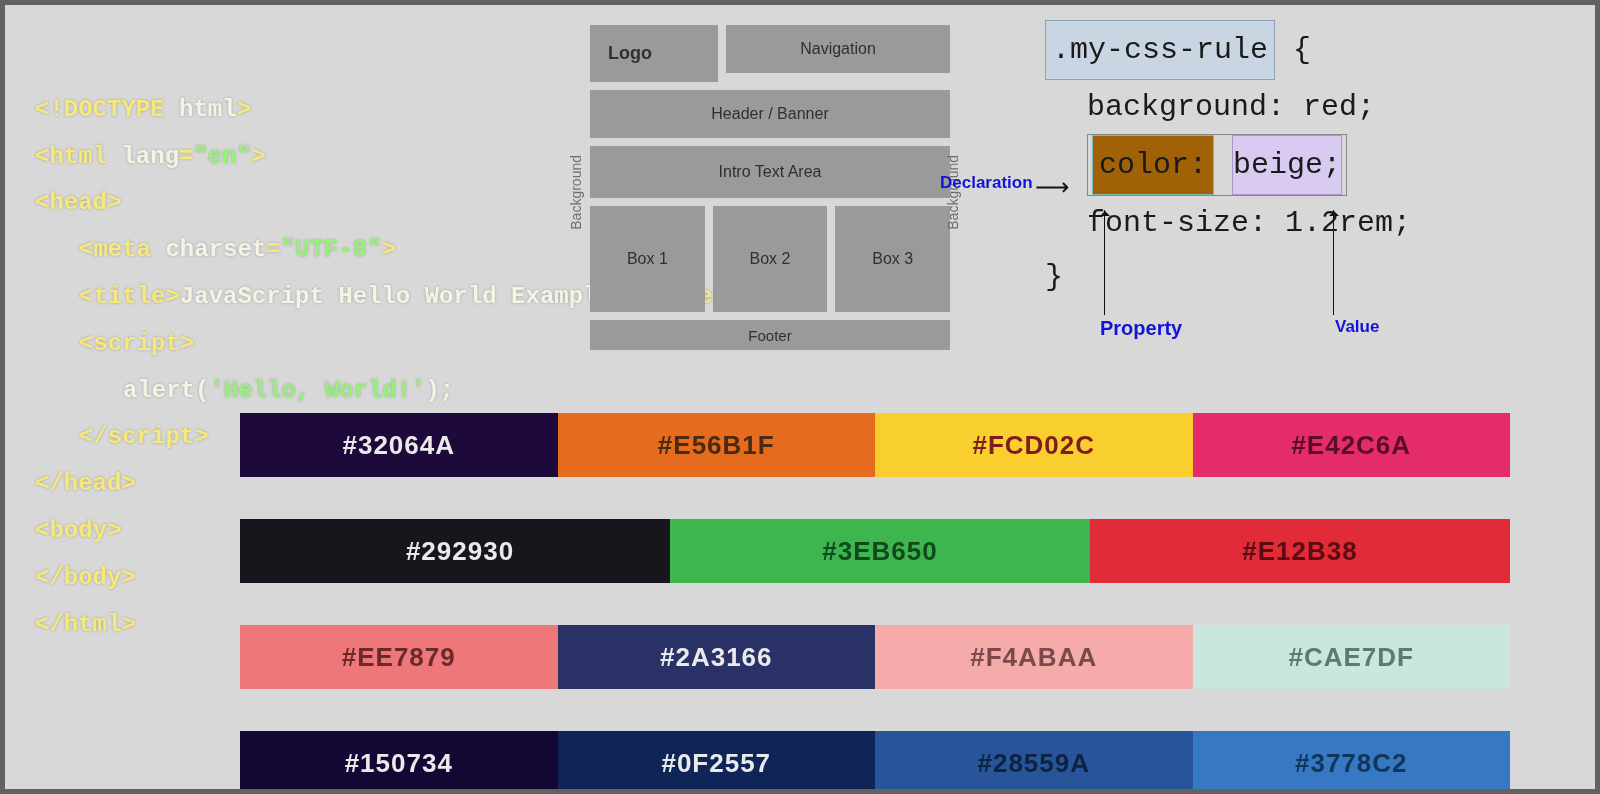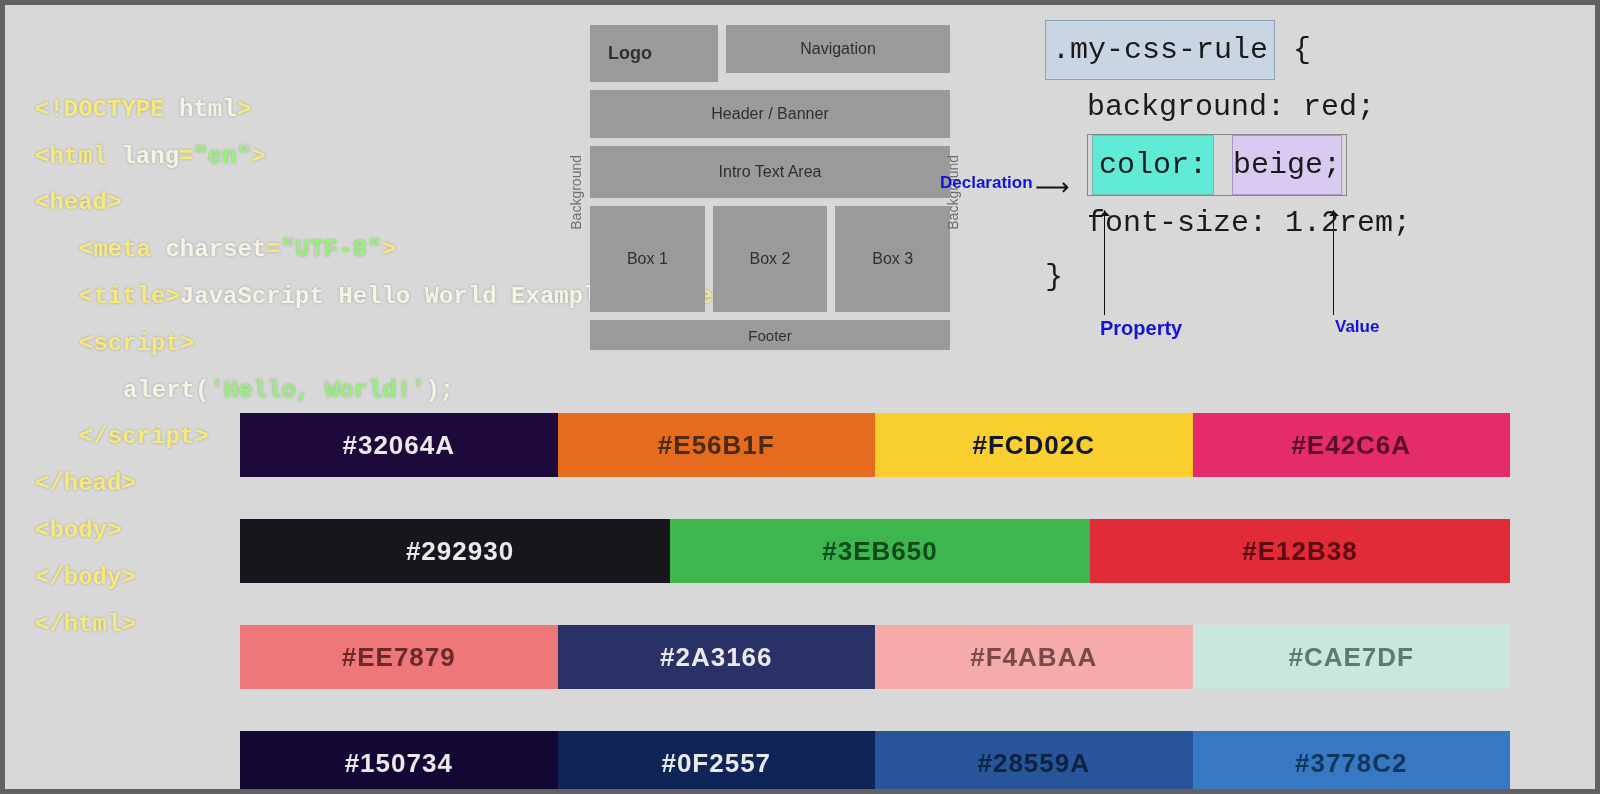--- a/index.html
+++ b/index.html
@@ -56,21 +56,21 @@
     font-family:"Courier New",monospace;
     font-size:30px;color:#1a1a1a;line-height:1.8;
   }
   .ann{font-family:Arial,sans-serif;font-size:17px;font-weight:bold;color:#1414d8;}
   .sel-label{position:absolute;left:1062px;top:15px;font-size:17px;font-weight:bold;color:#1414d8;}
   .sel-arrow{position:absolute;left:1055px;top:34px;font-size:20px;color:#1414d8;font-weight:bold;}
   .selbox{display:inline-block;background:#c9d5e2;border:1px solid #8aa0b8;padding:2px 6px;}
   .decl-label{position:absolute;left:935px;top:168px;font-size:17px;font-weight:bold;color:#1414d8;}
   .decl-arrow{position:absolute;left:1030px;top:168px;font-size:24px;color:#111;}
   .declbox{display:inline-block;border:1px solid #888;padding:0 4px;}
-  .propbox{display:inline-block;background:#5eead4;border:1px solid #7fb9b2;padding:2px 6px;}
+  .propbox{display:inline-block;background:#a16207;border:1px solid #7fb9b2;padding:2px 6px;}
   .valbox{display:inline-block;background:#d8caf0;border:1px solid #ab97cc;padding:2px 0;}
   .prop-label{position:absolute;left:1095px;top:312px;font-size:20px;font-weight:bold;color:#1414d8;}
   .val-label{position:absolute;left:1330px;top:312px;font-size:17px;font-weight:bold;color:#1414d8;}
   .prop-arr{position:absolute;left:1099px;top:205px;width:1px;height:105px;background:#111;}
   .prop-arr:before{content:"";position:absolute;top:-4px;left:-4px;border:5px solid transparent;border-bottom-color:#111;}
   .val-arr{position:absolute;left:1328px;top:205px;width:1px;height:105px;background:#111;}
   .val-arr:before{content:"";position:absolute;top:-4px;left:-4px;border:5px solid transparent;border-bottom-color:#111;}
 
   
   .palettes{position:absolute;left:235px;top:408px;width:1270px;}
@@ -136,21 +136,21 @@
 <span style="display:block;padding-left:42px;">background: red;</span>
 <span style="display:block;padding-left:42px;"><span class="declbox"><span class="propbox">color:</span> <span class="valbox">beige;</span></span></span>
 <span style="display:block;padding-left:42px;">font-size: 1.2rem;</span>
 <span>}</span>
 </div>
 
 <div class="palettes" id="palettes">
     <div class="palette">
       <div class="swatch" style="background: rgb(29, 10, 58); color: rgb(234, 234, 234);">#32064A</div>
       <div class="swatch" style="background: rgb(229, 107, 31); color: rgb(74, 42, 16);">#E56B1F</div>
-      <div class="swatch" style="background: rgb(249, 207, 47); color: #0f172a;">#FCD02C</div>
+      <div class="swatch" style="background: rgb(249, 207, 47); color: #7f1d1d;">#FCD02C</div>
       <div class="swatch" style="background: rgb(228, 44, 106); color: rgb(90, 13, 40);">#E42C6A</div>
     </div>
     <div class="palette">
       <div class="swatch" style="background: rgb(22, 22, 28); color: rgb(234, 234, 234); padding-left: 10px;">#292930</div>
       <div class="swatch" style="background: rgb(62, 182, 80); color: rgb(18, 73, 28);">#3EB650</div>
       <div class="swatch" style="background: rgb(225, 43, 56); color: rgb(90, 12, 18);">#E12B38</div>
     </div>
     <div class="palette">
       <div class="swatch" style="background: rgb(238, 120, 121); color: rgb(106, 42, 43);">#EE7879</div>
       <div class="swatch" style="background: rgb(42, 49, 102); color: rgb(234, 234, 234);">#2A3166</div>

